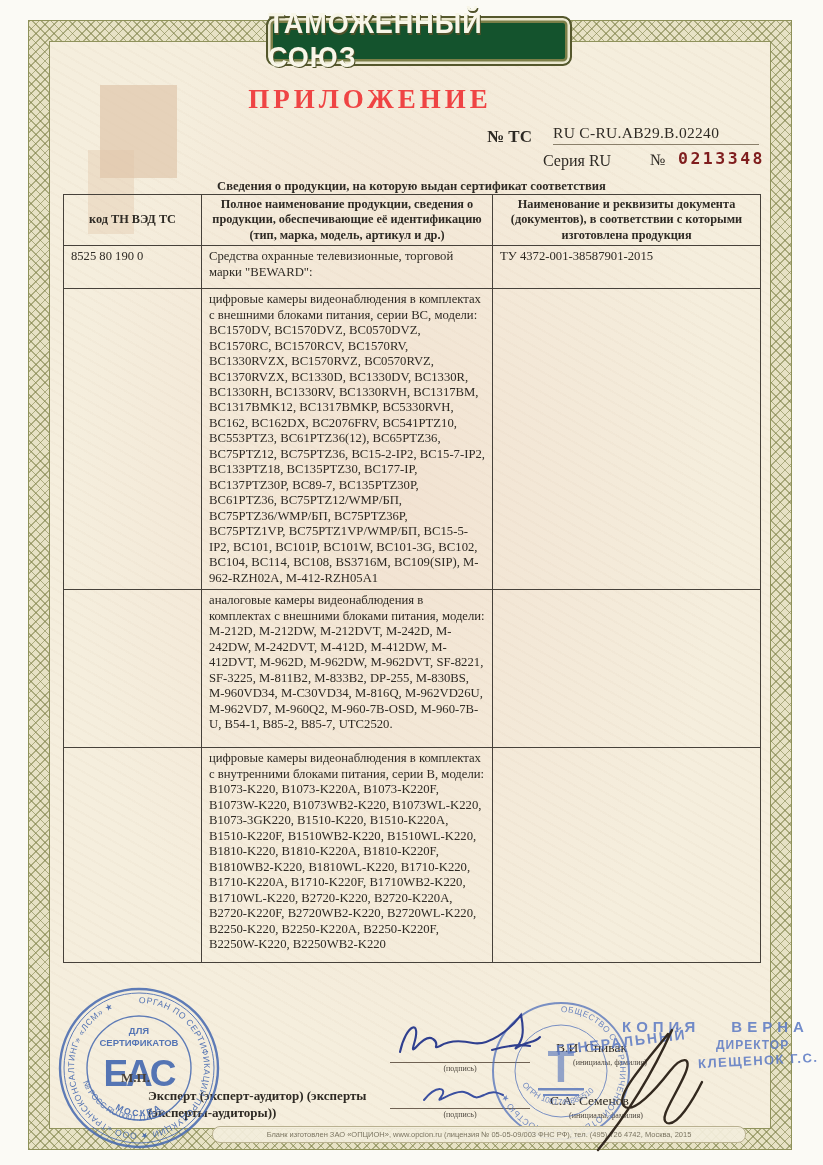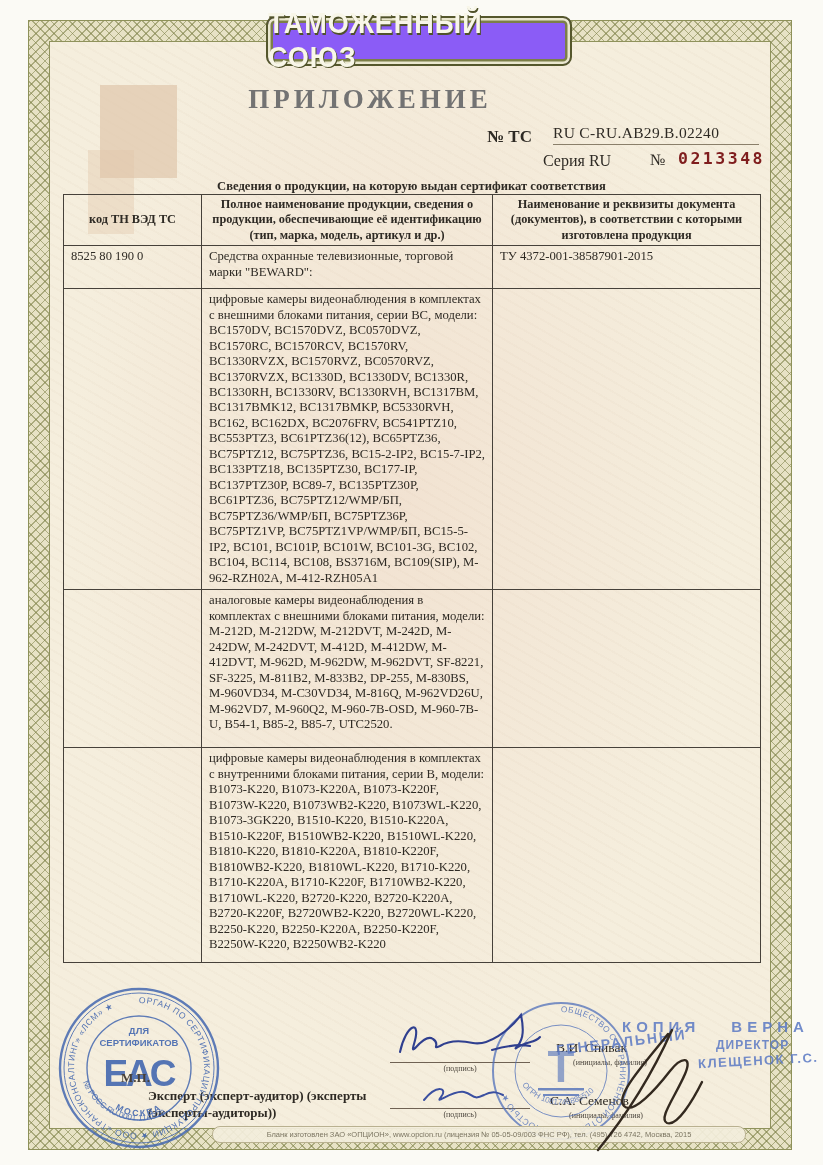--- a/index.html
+++ b/index.html
@@ -14,28 +14,28 @@
         border:1px solid #8e9159;}
   .paper{position:absolute;left:49px;top:41px;right:52px;bottom:36px;z-index:2;
          background:#f5eedd;
          background-image:
            radial-gradient(ellipse at 48% 42%, rgba(233,196,180,.28), rgba(0,0,0,0) 62%),
            repeating-linear-gradient(30deg, rgba(205,185,160,.07) 0 2px, rgba(0,0,0,0) 2px 9px);
          border:1.5px solid #8f925c;}
   .wm{position:absolute;background:#e0c6ab;z-index:3;}
   
   .banner{position:absolute;left:266px;top:16px;width:302px;height:46px;z-index:4;
-          background:#8b5cf6;border:2px solid #55572c;border-radius:9px;
+          background:#14532d;border:2px solid #55572c;border-radius:9px;
           box-shadow:inset 0 0 0 2.5px rgba(246,243,222,.9), inset 0 0 0 5px #7c7f48;
           display:flex;align-items:center;justify-content:center;}
   .banner span{font-family:"Liberation Sans",sans-serif;font-weight:bold;font-size:27px;
           color:#f8f6e8;letter-spacing:1px;text-shadow:1px 1px 0 #50522a;transform:scaleY(1.08);}
   .abs{position:absolute;z-index:5;}
   .title{left:140px;top:84px;width:460px;text-align:center;font-size:27px;font-weight:bold;
-         letter-spacing:4px;color:#737373;}
+         letter-spacing:4px;color:#ef4444;}
   .certlabel{left:185px;top:127px;font-size:17px;font-weight:bold;letter-spacing:.4px;}
   .nots{left:487px;top:127px;font-size:17px;font-weight:bold;}
   .certnum{left:553px;top:124px;width:206px;font-size:15.5px;border-bottom:1.2px solid #8a7f6a;
            padding-bottom:2px;letter-spacing:.3px;}
   .series{left:543px;top:152px;font-size:16px;}
   .nosign{left:650px;top:151px;font-size:16px;}
   .rednum{left:678px;top:149px;font-family:"DejaVu Sans Mono",monospace;font-size:16.5px;
           font-weight:bold;color:#7f1d1d;letter-spacing:2.5px;}
   .caption{left:63px;top:179px;width:697px;text-align:center;font-size:12.6px;font-weight:bold;}
   

